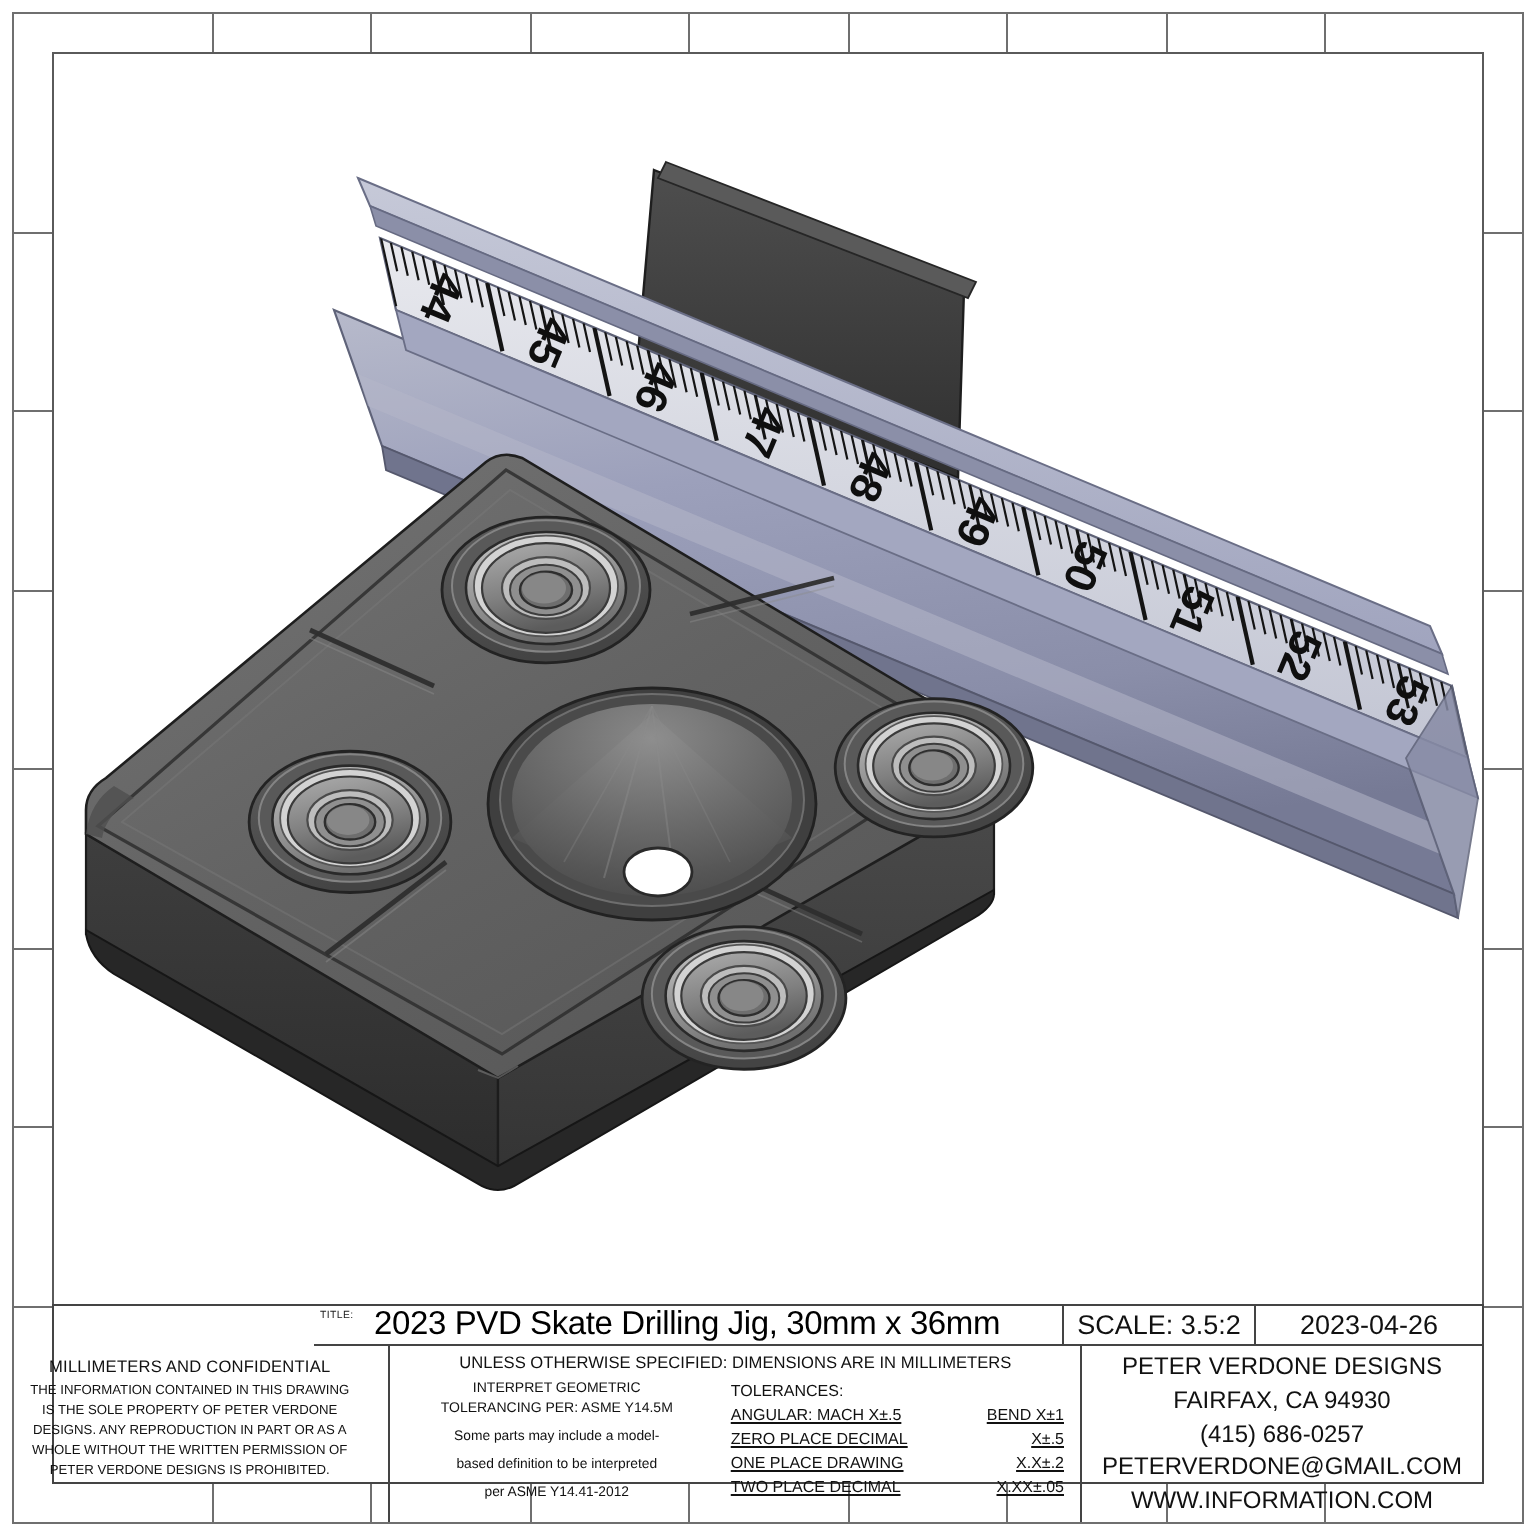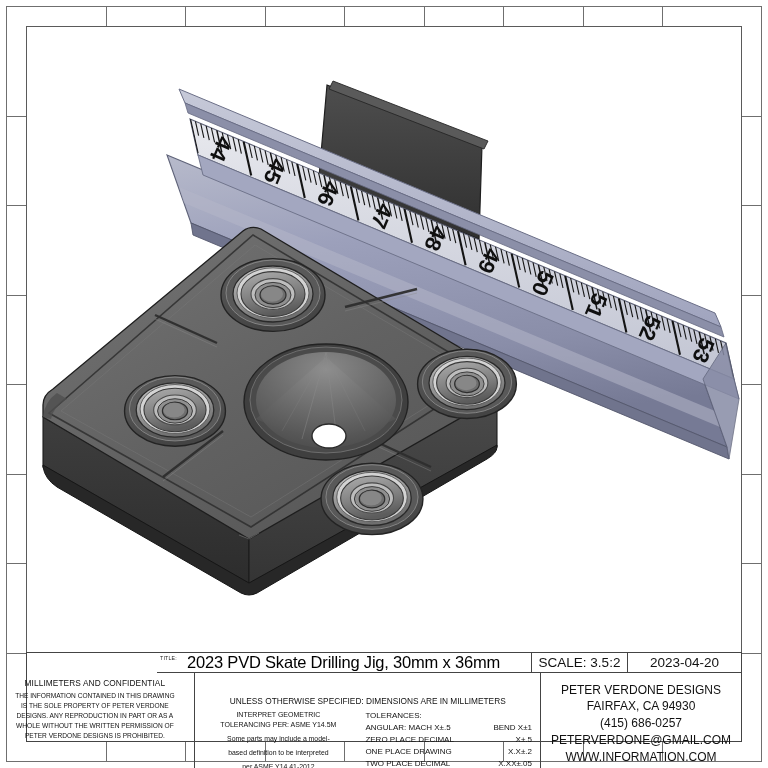--- a/index.html
+++ b/index.html
@@ -64,28 +64,28 @@
     width:113px;border-left:1.4px solid #444;
     display:flex;align-items:center;justify-content:center;
     font-size:13.5px;white-space:nowrap;
   }
   .tb-row2{display:flex;flex:1;}
   .cell{box-sizing:border-box;padding:3px 4px 2px;}
   .c-prop{width:200px;border-right:1.4px solid #444;text-align:center;}
   .c-prop .hd{font-size:8.3px;letter-spacing:.1px;margin-top:2px;margin-bottom:3px;}
   .c-prop .bd{font-size:6.6px;line-height:1.5;letter-spacing:0;}
   .c-spec{flex:1;border-right:1.4px solid #444;text-align:center;display:flex;flex-direction:column;}
-  .c-spec .hd{font-size:8.3px;margin-top:20px;margin-bottom:4px;}
+  .c-spec .hd{font-size:8.3px;margin-top:0;margin-bottom:4px;}
   .spec-cols{display:flex;flex:1;gap:4px;padding:0 4px;}
   .spec-left{width:150px;text-align:center;}
   .spec-left .l1{font-size:7px;line-height:1.45;}
   .spec-left .l2{font-size:6.9px;line-height:1.45;margin-top:4px;}
   .spec-right{flex:1;text-align:left;padding-left:8px;}
   .spec-right .tl-hd{font-size:8px;line-height:1.5;}
-  .tolrow{display:flex;font-size:8px;line-height:1.5;white-space:nowrap;}
+  .tolrow{display:flex;font-size:8px;line-height:1.5;white-space:nowrap;text-decoration:underline;}
   .tolrow .tname{display:inline-block;}
   .tolrow .tval{margin-left:auto;padding-left:10px;}
   .tolrow.first .tname{min-width:118px;}
   .c-co{width:200px;text-align:center;display:flex;flex-direction:column;justify-content:center;gap:1px;}
   .c-co div{font-size:12px;line-height:1.32;white-space:nowrap;}
 </style>
 </head>
 <body>
 
 <div class="sheet">
@@ -428,21 +428,21 @@
   </div>
 
   <div class="titleblock">
 
     <div class="tb-row1">
       <div class="tb-title">
         <span class="microlabel">TITLE:</span>
         <span class="maintitle">2023 PVD Skate Drilling Jig, 30mm x 36mm</span>
       </div>
       <div class="tb-scale">SCALE: 3.5:2</div>
-      <div class="tb-date">2023-04-20</div>
+      <div class="tb-date">2023-04-26</div>
     </div>
 
     <div class="tb-row2">
 
       <div class="cell c-prop">
         <div class="hd">MILLIMETERS AND CONFIDENTIAL</div>
         <div class="bd">
           <div>THE INFORMATION CONTAINED IN THIS DRAWING</div>
           <div>IS THE SOLE PROPERTY OF PETER VERDONE</div>
           <div>DESIGNS.  ANY  REPRODUCTION IN PART OR AS A</div>

